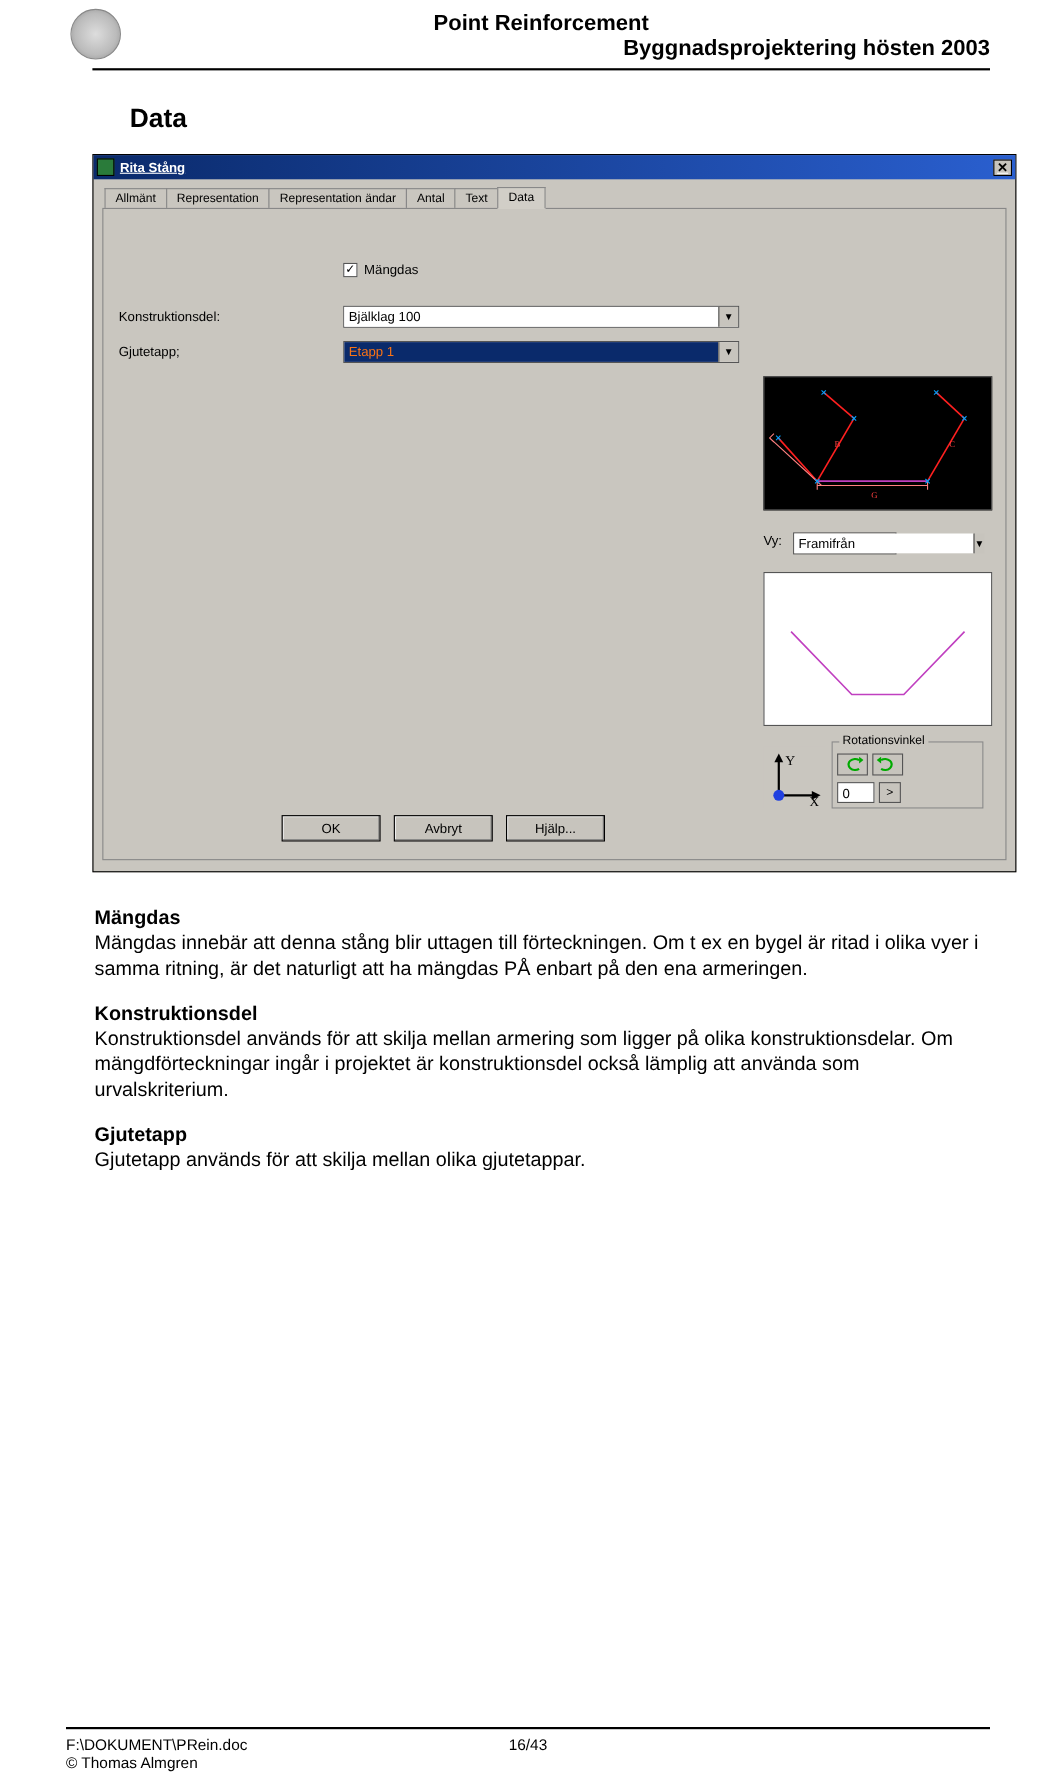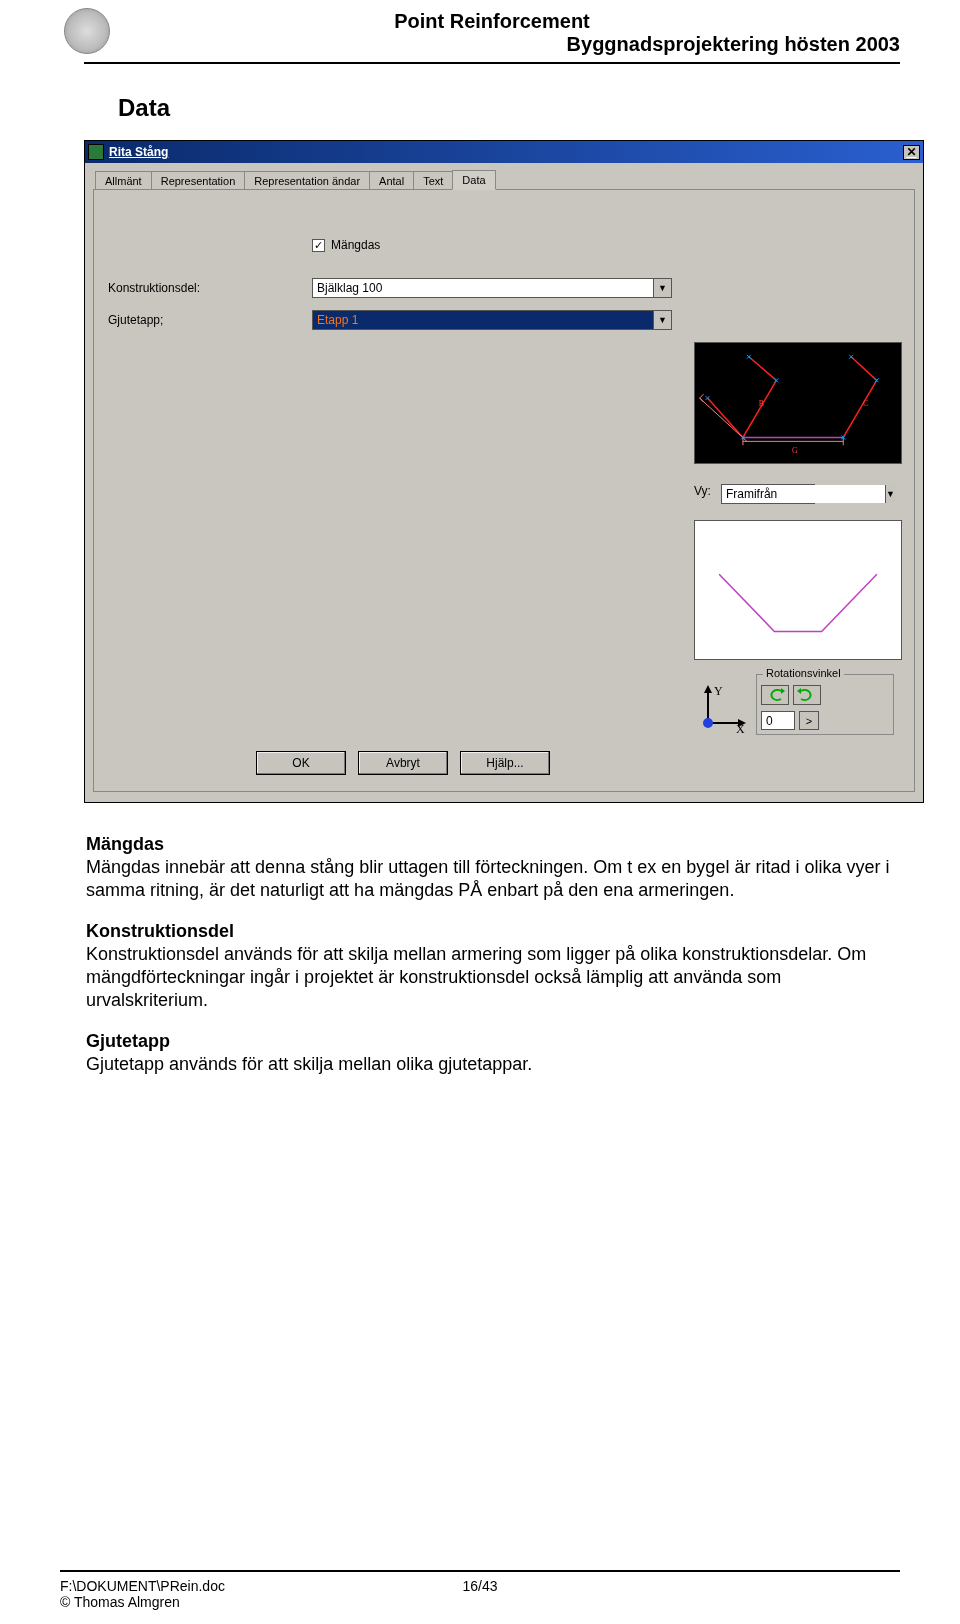--- a/index.html
+++ b/index.html
@@ -191,21 +191,21 @@
   .rot-val {
     width: 34px; height: 19px; border:1px solid #555; background:#fff;
     font-size:12px; padding:0 4px; outline:none;
   }
   .ang-btn {
     width: 20px; height: 19px; background:#c7c4bd; border:1px solid #555;
     display:flex; align-items:center; justify-content:center; font-size:11px;
   }
 
   .bottombtns {
-    margin-top: 16px;
+    margin-top: 6px;
     margin-left: 150px;
     display:flex; gap: 12px;
   }
   .btn {
     width: 90px; height: 24px;
     background:#c7c4bd; border:1px solid #000;
     font-size:12px; display:flex; align-items:center; justify-content:center;
     box-shadow: inset -1px -1px 0 #777, inset 1px 1px 0 #eee;
   }
 

